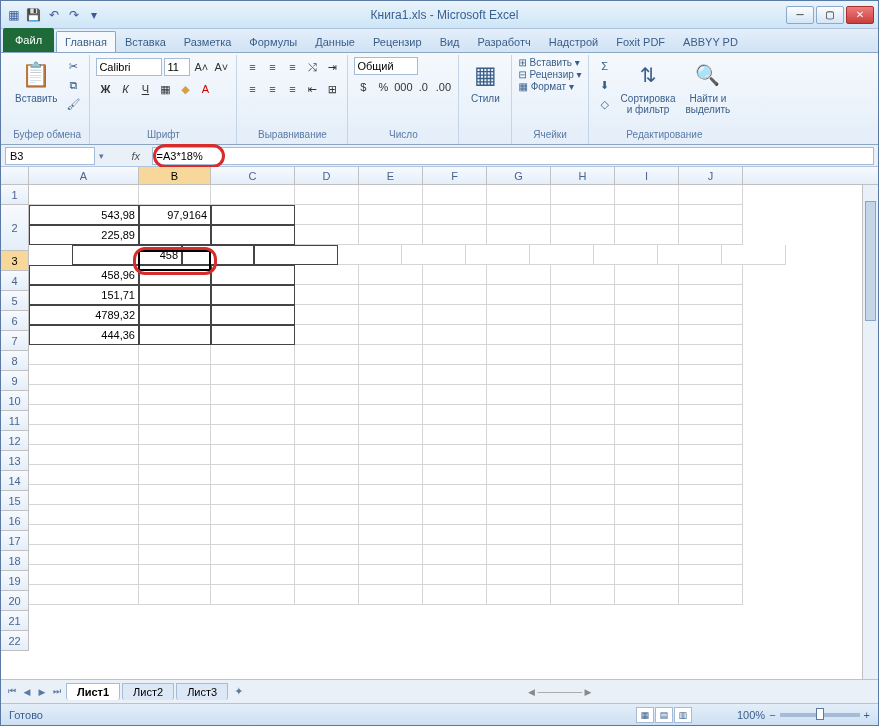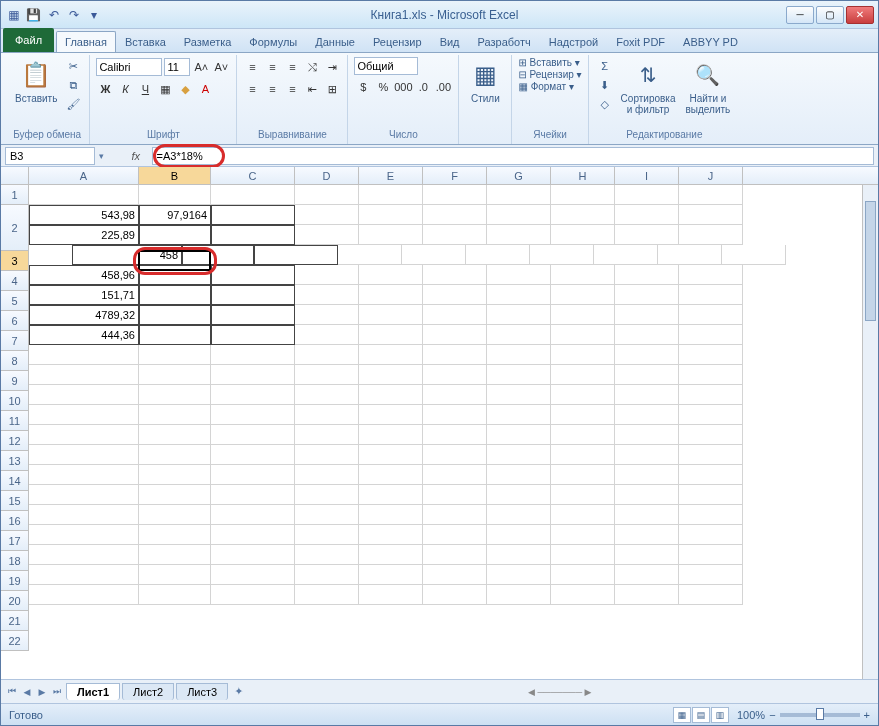--- a/index.html
+++ b/index.html
@@ -63,21 +63,21 @@
 
 
 .sheet-tabs { height: 24px; background: #e9f0f8; display: flex; align-items: center; padding: 0 4px; gap: 2px; border-top: 1px solid #b0c4de; }
 .sheet-nav { display: flex; gap: 1px; }
 .sheet-nav span { width: 14px; height: 14px; font-size: 9px; color: #5a7aa5; display: flex; align-items: center; justify-content: center; }
 .sheet-tab { padding: 2px 10px; font-size: 11px; background: #dce8f5; border: 1px solid #a5bbd6; border-bottom: none; border-radius: 0 0 3px 3px; }
 .sheet-tab.active { background: #fff; font-weight: bold; }
 .sheet-scroll { flex: 1; display: flex; justify-content: center; align-items: center; }
 
 
-.status-bar { height: 22px; background: linear-gradient(#e4eef9, #cde0f3); display: flex; align-items: center; padding: 0 8px; font-size: 11px; color: #3a5e8a; border-top: 1px solid #b0c4de; }
+.status-bar { height: 22px; background: linear-gradient(#e4eef9, #cde0f3); display: flex; align-items: center; padding: 0 8px; font-size: 11px; color: #3a5e8a; border-top: 1px solid #b0c4de; gap: 37px; }
 .status-text { flex: 1; }
 .view-btns { display: flex; gap: 1px; margin-right: 8px; }
 .view-btn { width: 18px; height: 16px; border: 1px solid #a5bbd6; background: #fff; font-size: 9px; display: flex; align-items: center; justify-content: center; }
 .zoom { display: flex; align-items: center; gap: 4px; }
 .zoom-slider { width: 80px; height: 4px; background: #a5bbd6; position: relative; }
 .zoom-thumb { width: 8px; height: 12px; background: #fff; border: 1px solid #5a7aa5; position: absolute; left: 36px; top: -5px; }
 
 .scrollbar-v { position: absolute; right: 0; top: 18px; bottom: 0; width: 16px; background: #e9f0f8; border-left: 1px solid #c0c0c0; }
 .scrollbar-v .thumb { position: absolute; top: 16px; left: 2px; right: 2px; height: 120px; background: #c4d5e8; border: 1px solid #8ba6c5; }
 </style>

